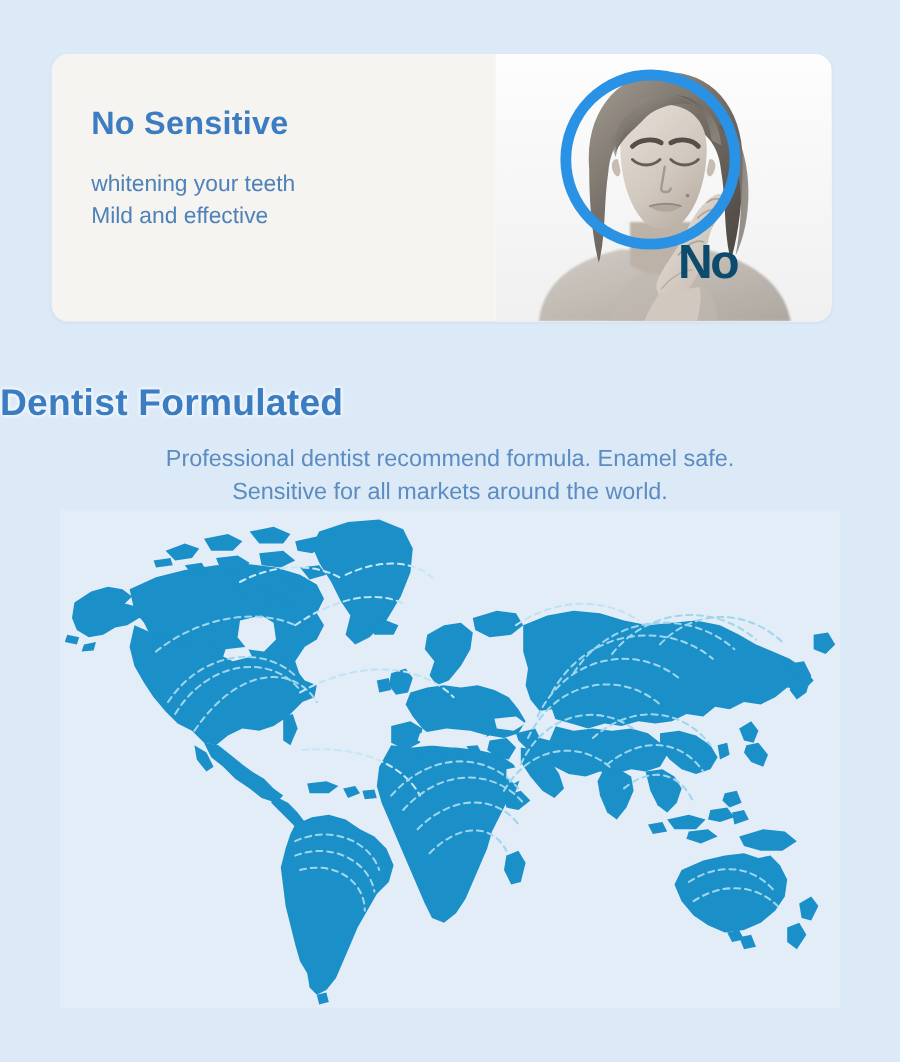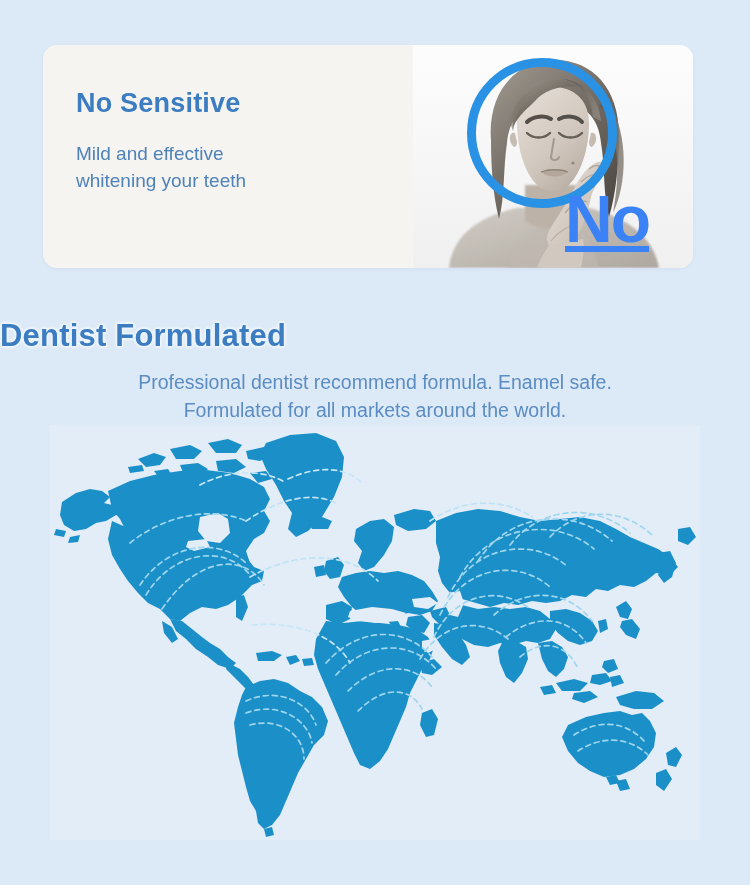--- a/index.html
+++ b/index.html
@@ -71,27 +71,26 @@
     border-radius: 50%;
     border: 9px solid #2a92e4;
     box-sizing: border-box;
     pointer-events: none;
   }
   .no-word {
     position: absolute;
     left: 152px;
     top: 174px;
     transform: translateY(-50%);
-    font-size: 66px;
+    font-size: 40px;
     line-height: 1;
     font-weight: bold;
-    color: #3b82f6;
+    color: #0c4a6e;
     letter-spacing: -2px;
     pointer-events: none;
-    text-decoration: underline;
   }
 
   
   .section-heading {
     position: absolute;
     left: 0;
     top: 318px;
     width: 750px;
     font-size: 31px;
     font-weight: bold;
@@ -129,22 +128,22 @@
   }
 </style>
 </head>
 <body>
 
 <div class="feature-card">
 
   <div class="feature-text">
     <div class="feature-title">No Sensitive</div>
     <div class="feature-sub">
+      <div>whitening your teeth</div>
       <div>Mild and effective</div>
-      <div>whitening your teeth</div>
     </div>
   </div>
 
   <div class="feature-photo">
     <svg class="photo-canvas" viewBox="0 0 280 223" preserveAspectRatio="xMidYMid slice">
       <defs>
         <linearGradient id="bgGrad" x1="0" y1="0" x2="0" y2="1">
           <stop offset="0" stop-color="#fdfdfd"></stop>
           <stop offset="1" stop-color="#f0f0f0"></stop>
         </linearGradient>
@@ -233,21 +232,21 @@
 
     <div class="no-circle"></div>
     <div class="no-word">No</div>
   </div>
 </div>
 
 <div class="section-heading">Dentist Formulated</div>
 
 <div class="section-sub">
   <div>Professional dentist recommend formula. Enamel safe.</div>
-  <div>Formulated for all markets around the world.</div>
+  <div>Sensitive for all markets around the world.</div>
 </div>
 
 <div class="map-panel">
   <svg viewBox="0 0 650 415" preserveAspectRatio="xMidYMid meet">
     <rect x="0" y="0" width="650" height="415" fill="#e2edf8"></rect>
 
     <g fill="#1a8fc8">
 
       <path d="M12 77 L26 68 L40 64 L52 66 L60 72 L54 78 L62 80 L70 76 L80 78
                L84 86 L74 92 L66 90 L56 96 L46 98 L36 104 L24 106 L14 100

